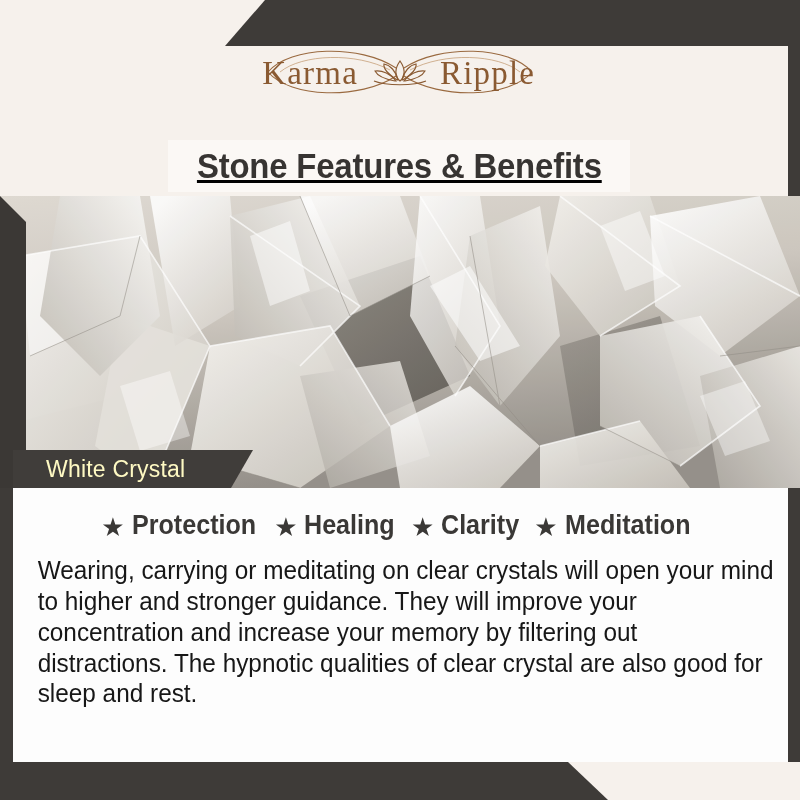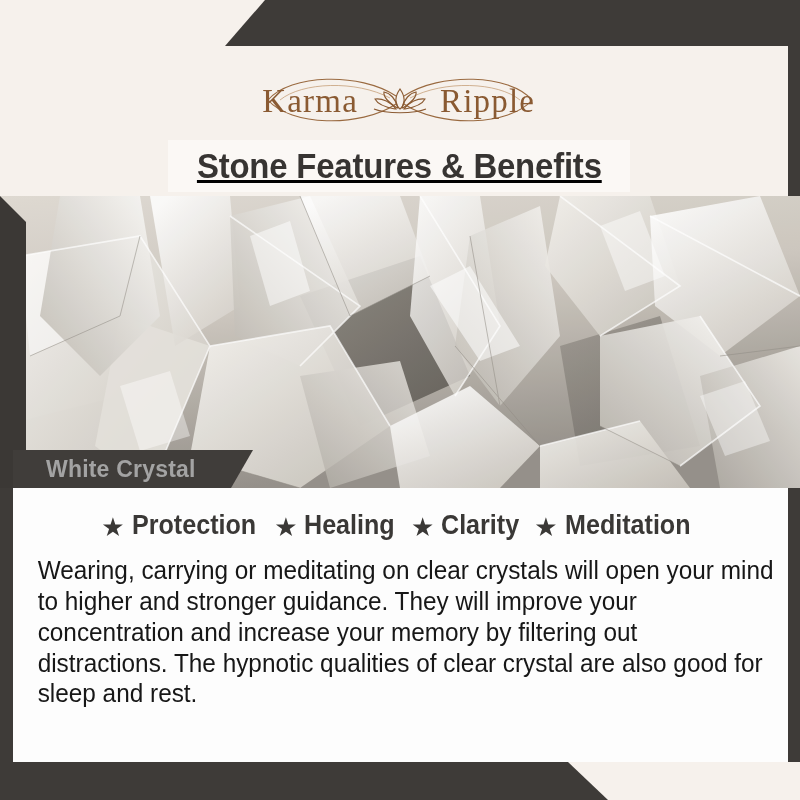--- a/index.html
+++ b/index.html
@@ -53,21 +53,20 @@
     height: 566px;
   }
 
   
   .header {
     position: absolute;
     top: 0;
     left: 0;
     width: 663px;
     height: 196px;
-    margin-top: 28px;
   }
   .logo {
     position: absolute;
     top: 38px;
     left: 0;
     width: 800px;
     text-align: center;
     height: 70px;
   }
   .logo svg {
@@ -135,23 +134,23 @@
     height: 38px;
     width: 240px;
     background: #403d3a;
     -webkit-clip-path: polygon(0 0, 100% 0, calc(100% - 22px) 100%, 0 100%);
     clip-path: polygon(0 0, 100% 0, calc(100% - 22px) 100%, 0 100%);
     display: flex;
     align-items: center;
     z-index: 4;
   }
   .stone-banner-label {
-    color: #a3a3a3;
+    color: #fef9c3;
     font-family: "Liberation Sans", sans-serif;
-    font-weight: bold;
+    font-weight: normal;
     font-size: 23px;
     letter-spacing: 0.2px;
     padding-left: 33px;
   }
 
   
   .content {
     position: absolute;
     top: 488px;
     left: 13px;

